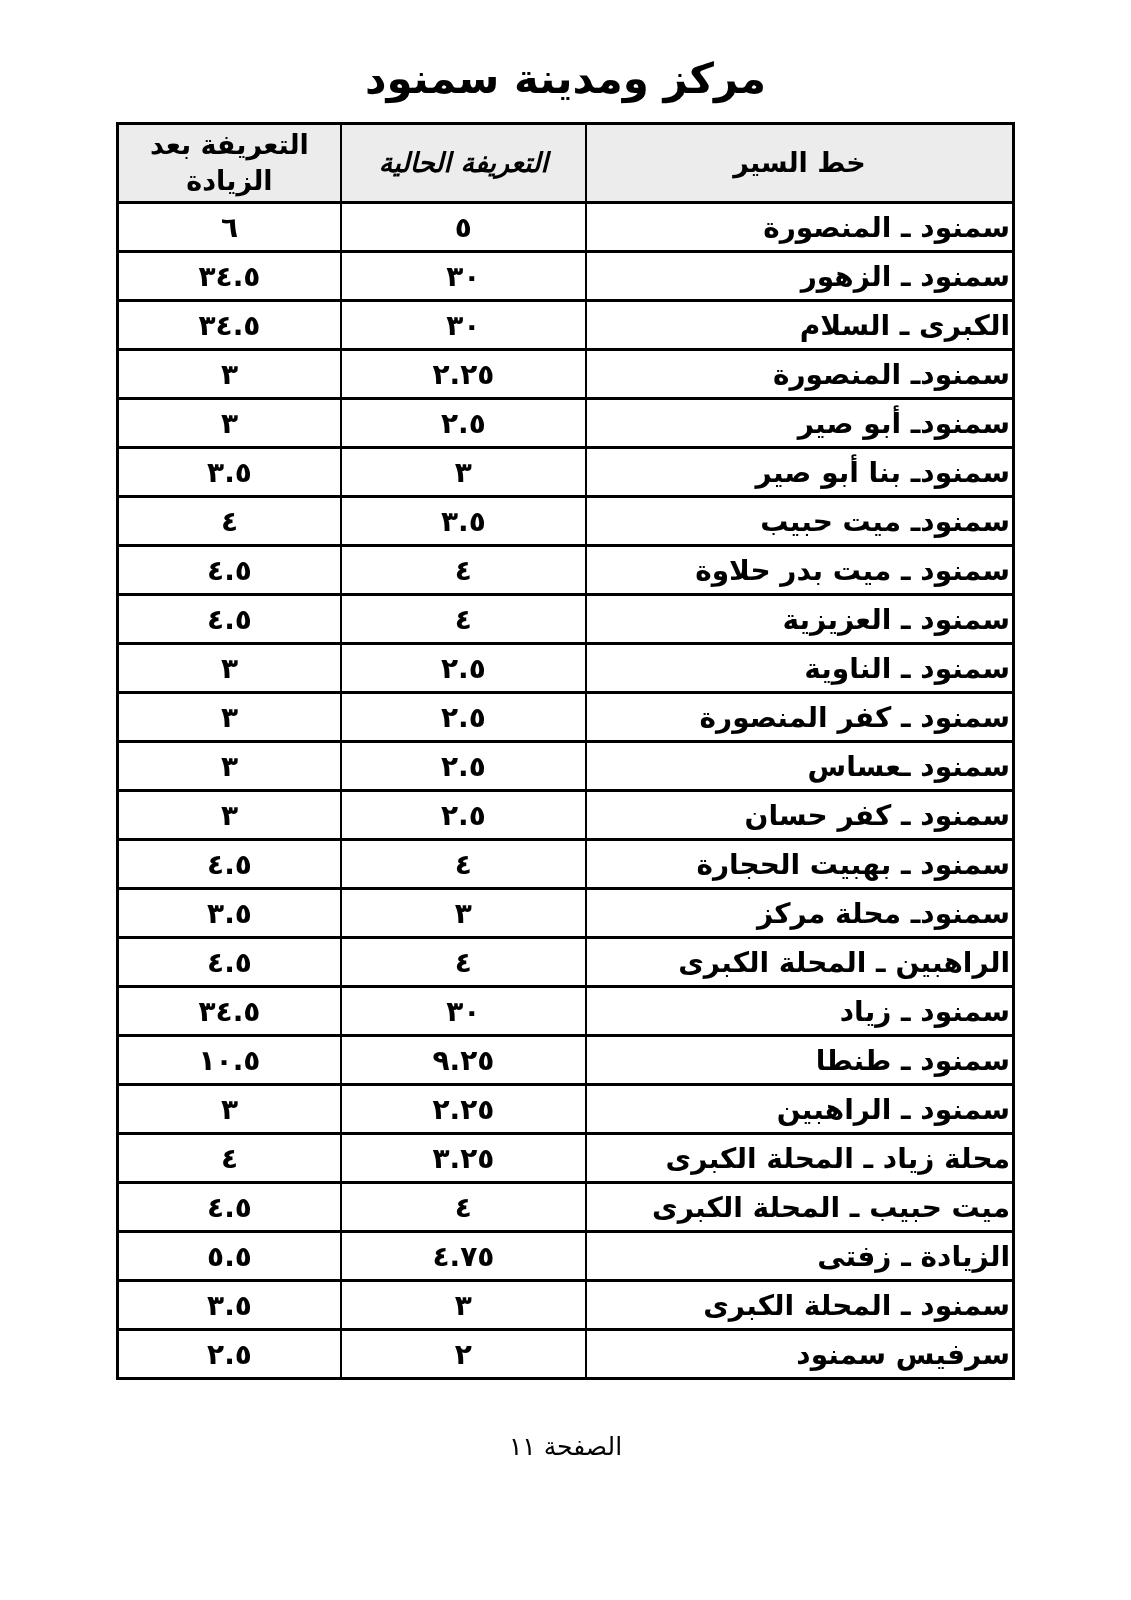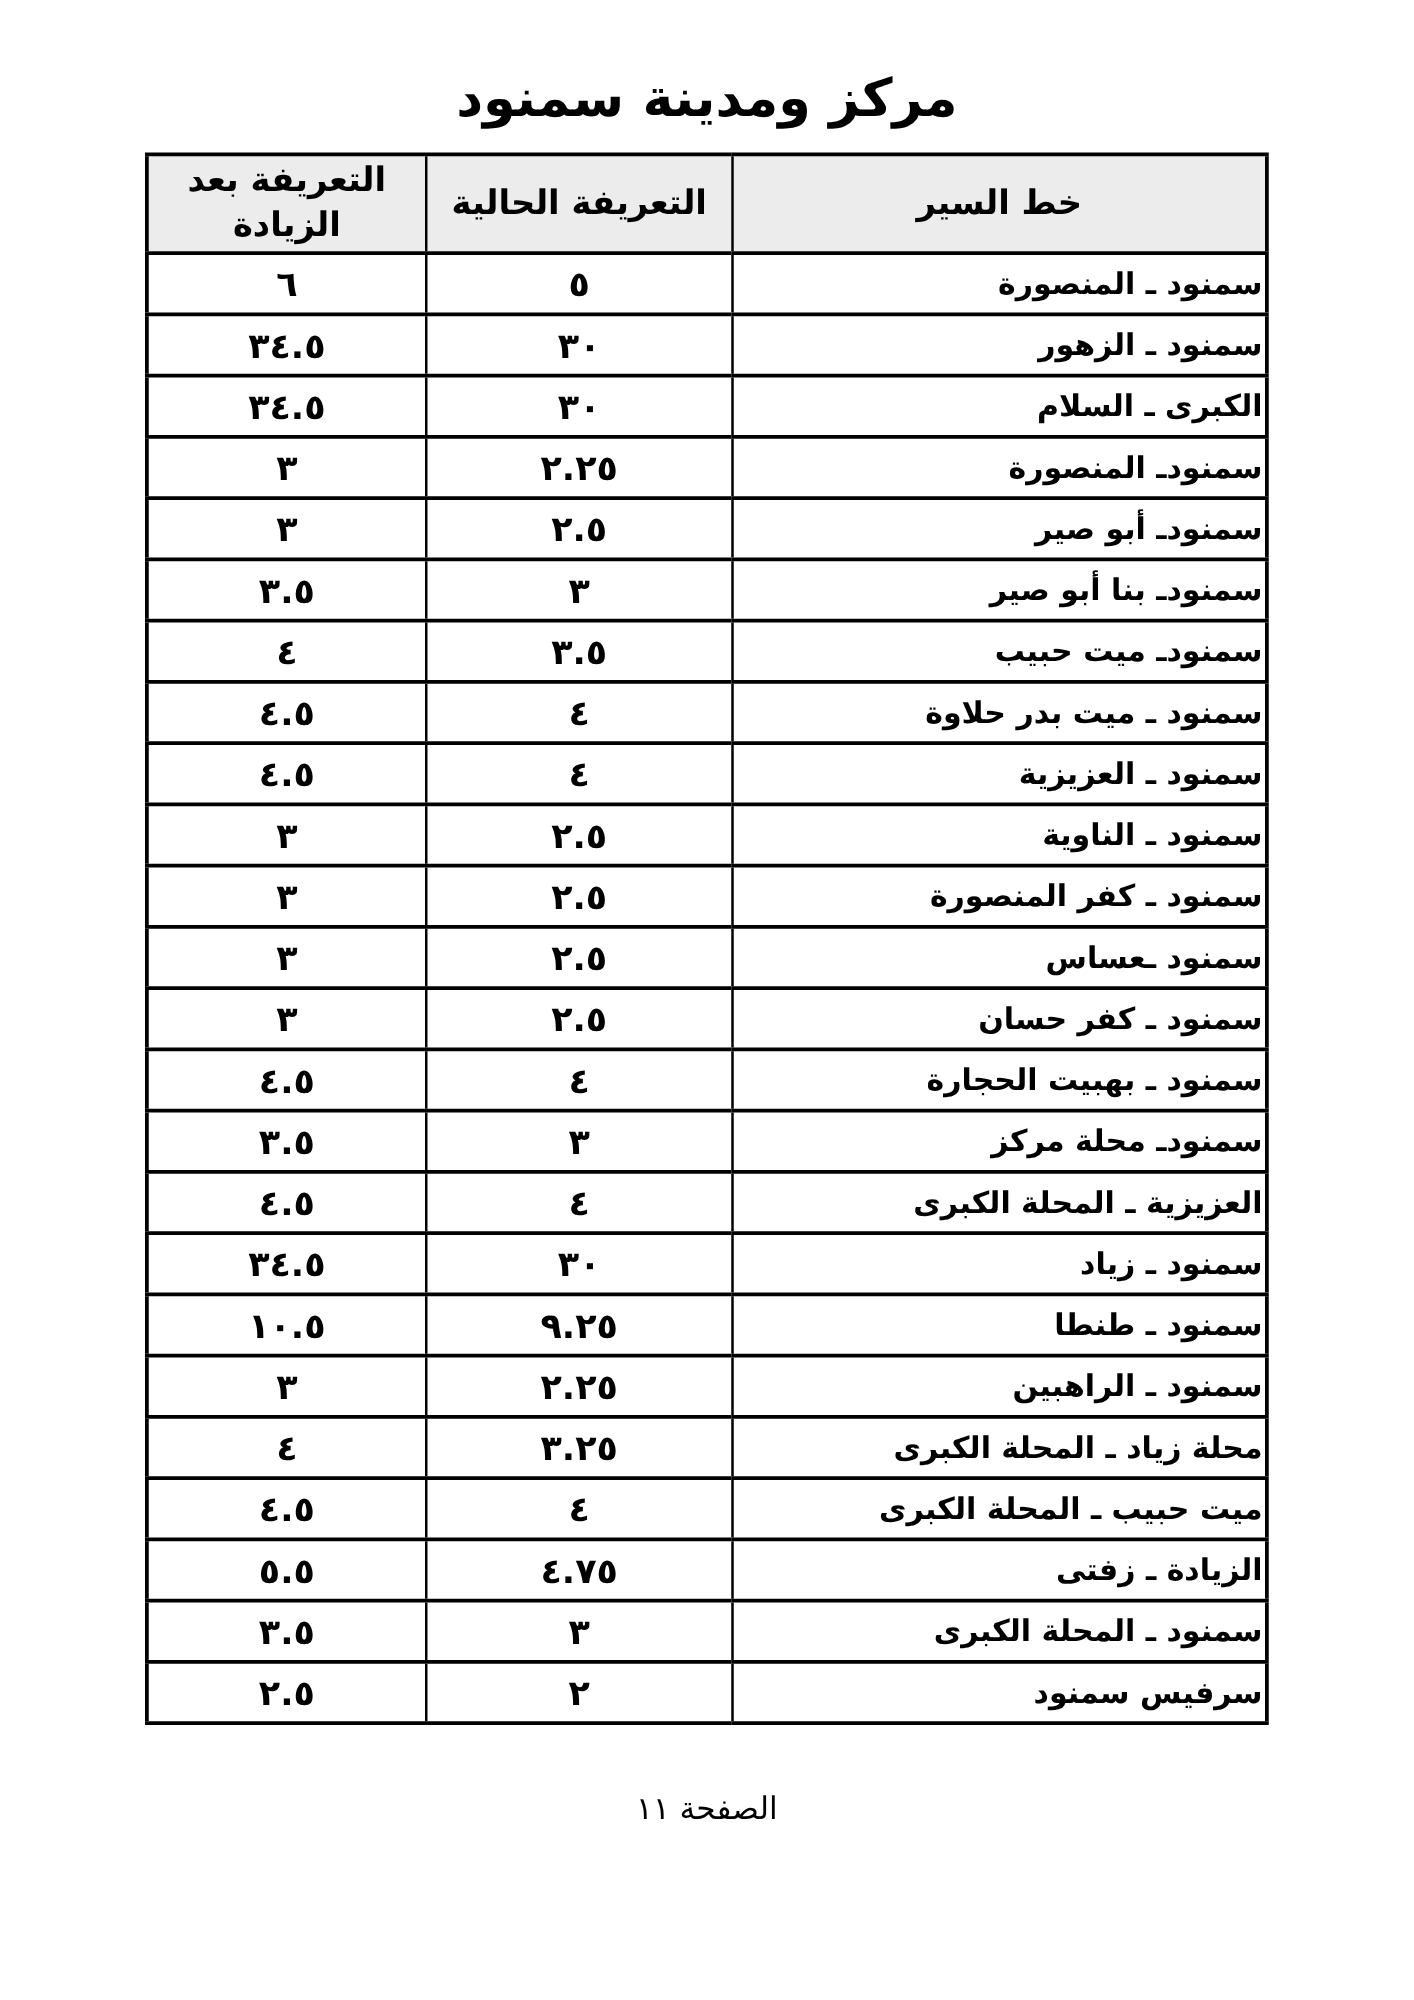--- a/index.html
+++ b/index.html
@@ -45,28 +45,28 @@
   .fare-table thead th {
     background: #ececec;
     height: 76px;
     font-size: 27px;
     font-weight: bold;
     text-align: center;
     line-height: 1.35;
     padding: 0 8px;
   }
   .col-route   { width: 48.6%; }
-  .col-current { width: 27.0%; }
+  .col-current { width: 27.0%; font-style: italic; }
   .col-after   { width: 24.4%; }
   .fare-table tbody td {
     height: 46px;
   }
   td.route {
     text-align: right;
-    font-size: 24px;
+    font-size: 28px;
     font-weight: bold;
     padding: 0 2px 0 4px;
     white-space: nowrap;
     border-radius: 14px;
   }
   td.num {
     text-align: center;
     font-size: 28px;
     font-weight: bold;
     padding: 0;
@@ -163,21 +163,21 @@
           <td class="route">سمنود ـ بهبيت الحجارة</td>
           <td class="num">٤</td>
           <td class="num">٤.٥</td>
         </tr>
         <tr>
           <td class="route">سمنودـ محلة مركز</td>
           <td class="num">٣</td>
           <td class="num">٣.٥</td>
         </tr>
         <tr>
-          <td class="route">العزيزية ـ المحلة الكبرى</td>
+          <td class="route">الراهبين ـ المحلة الكبرى</td>
           <td class="num">٤</td>
           <td class="num">٤.٥</td>
         </tr>
         <tr>
           <td class="route">سمنود ـ زياد</td>
           <td class="num">٣٠</td>
           <td class="num">٣٤.٥</td>
         </tr>
         <tr>
           <td class="route">سمنود ـ طنطا</td>

